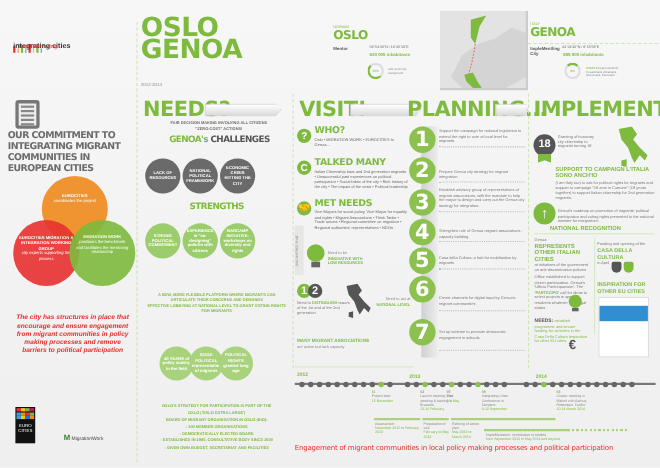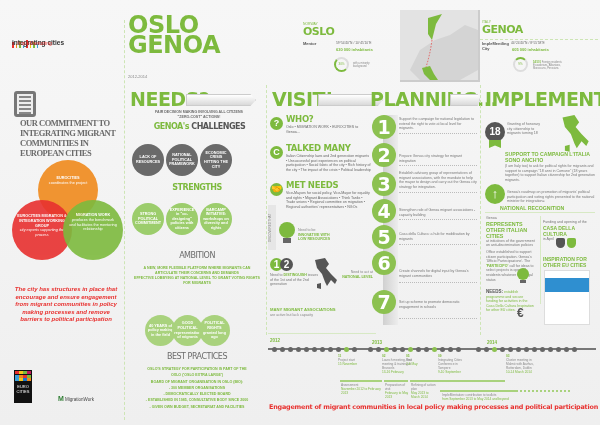--- a/index.html
+++ b/index.html
@@ -62,21 +62,21 @@
     <div style="font-size:6.5px;font-weight:bold;color:#333;white-space:nowrap"><span>integrating cities</span> <span style="color:#e8312f;font-size:5px;font-weight:normal">ImpleMentoring</span></div>
   </div>
 
   <div class="abs charter-icon" style="left:14px;top:91px;">
       <i></i>
       <i></i>
       <i></i>
       <i></i>
       <i></i>
     </div>
-  <div class="abs cond" style="left:20px;top:118px;width:108px;font-size:8.5px;line-height:10px;color:#6b6b6b;font-family:Liberation Serif, serif;">OUR COMMITMENT TO INTEGRATING MIGRANT COMMUNITIES IN EUROPEAN CITIES</div>
+  <div class="abs cond" style="left:7px;top:118px;width:108px;font-size:8.5px;line-height:10px;color:#6b6b6b;">OUR COMMITMENT TO INTEGRATING MIGRANT COMMUNITIES IN EUROPEAN CITIES</div>
 
   <div class="venn" style="left:38px;top:160px;background:#f08a1d;padding-top:16px;">
     <div>EUROCITIES</div>
     <div style="font-weight:normal">coordinates the project</div>
   </div>
   <div class="venn" style="left:12px;top:200px;background:#e8312f;padding:14px 5px 0;">
     <div>EUROCITIES MIGRATION &amp; INTEGRATION WORKING GROUP</div>
     <div style="font-style:italic;font-weight:normal">city experts supporting the process</div>
   </div>
   <div class="venn" style="left:63px;top:200px;background:#7dba3e;padding:13px 6px 0;">
@@ -155,31 +155,29 @@
   <div class="abs cond" style="left:142px;top:122px;width:115px;text-align:center;font-size:8px;color:#555"><span class="green">GENOA's</span> <span>CHALLENGES</span></div>
   <div class="circ dark" style="left:132px;top:144px">LACK OF RESOURCES</div>
   <div class="circ dark" style="left:166px;top:144px">NATIONAL POLITICAL FRAMEWORK</div>
   <div class="circ dark" style="left:200px;top:144px">ECONOMIC CRISIS HITTING THE CITY</div>
 
   <div class="abs cond green" style="left:132px;top:183px;width:130px;text-align:center;font-size:8px">STRENGTHS</div>
   <div class="circ lg" style="left:132px;top:203px">STRONG POLITICAL COMMITMENT</div>
   <div class="circ lg" style="left:166px;top:203px">EXPERIENCE in "co-designing" policies with citizens</div>
   <div class="circ lg" style="left:200px;top:203px">BARCAMP INITIATIVE: workshops on diversity and rights</div>
 
-  <div class="abs cond gray" style="left:132px;top:251px;width:130px;text-align:center;font-size:8px;font-weight:normal">AMBITION</div>
   <div class="abs tiny green" style="left:132px;top:266px;width:130px;text-align:center;font-weight:bold">
     <div>A NEW, MORE FLEXIBLE PLATFORM WHERE MIGRANTS CAN ARTICULATE THEIR CONCERNS AND DEMANDS</div>
     <div style="margin-top:1px">EFFECTIVE LOBBYING AT NATIONAL LEVEL TO GRANT VOTING RIGHTS FOR MIGRANTS</div>
   </div>
 
   <div class="circ lg2" style="left:145px;top:315px">40 YEARS of policy making in the field</div>
   <div class="circ lg2" style="left:172px;top:315px">GOOD POLITICAL representation of migrants</div>
   <div class="circ lg2" style="left:199px;top:315px">POLITICAL RIGHTS granted long ago</div>
 
-  <div class="abs cond gray" style="left:132px;top:352px;width:130px;text-align:center;font-size:8px;font-weight:normal">BEST PRACTICES</div>
   <div class="abs tiny green" style="left:128px;top:366px;width:138px;text-align:center;font-weight:bold;line-height:6.3px">
     <div>OSLO'S STRATEGY FOR PARTICIPATION IS PART OF THE</div>
     <div>OXLO ('OSLO EXTRA LARGE')</div>
     <div>BOARD OF MIGRANT ORGANISATION IN OSLO (BIO):</div>
     <div>- 300 MEMBER ORGANISATIONS</div>
     <div>- DEMOCRATICALLY ELECTED BOARD</div>
     <div>- ESTABLISHED IN 1985, CONSULTATIVE BODY SINCE 2000</div>
     <div>- GIVEN OWN BUDGET, SECRETARIAT AND FACILITIES</div>
   </div>
 
@@ -383,15 +381,15 @@
   <div class="tl-label" style="left:411px;top:383px;width:26px">
       <div>Refining of action plan</div>
       <div class="green">May 2013 to March 2014</div>
     </div>
   <div class="gbar" style="left:440px;top:390px;width:130px;background:linear-gradient(90deg,#a9d27d 60%,transparent 60%),repeating-linear-gradient(90deg,#a9d27d 0 2px,transparent 2px 4px)"></div>
   <div class="tl-label" style="left:442px;top:393px;width:110px">
       <div>ImpleMentation: contribution to toolkits</div>
       <div class="green">from September 2013 to May 2014 and beyond</div>
     </div>
 
-  <div class="abs red" style="left:268px;top:403px;width:330px;text-align:right;font-size:6.4px;font-weight:bold;font-family:'DejaVu Sans',sans-serif;letter-spacing:-0.2px">Engagement of migrant communities in local policy making processes and political participation</div>
+  <div class="abs red" style="left:268px;top:403px;width:330px;text-align:left;font-size:6.4px;font-weight:normal;font-family:'DejaVu Sans',sans-serif;letter-spacing:-0.2px">Engagement of migrant communities in local policy making processes and political participation</div>
 
 </div>
 
 </body></html>

